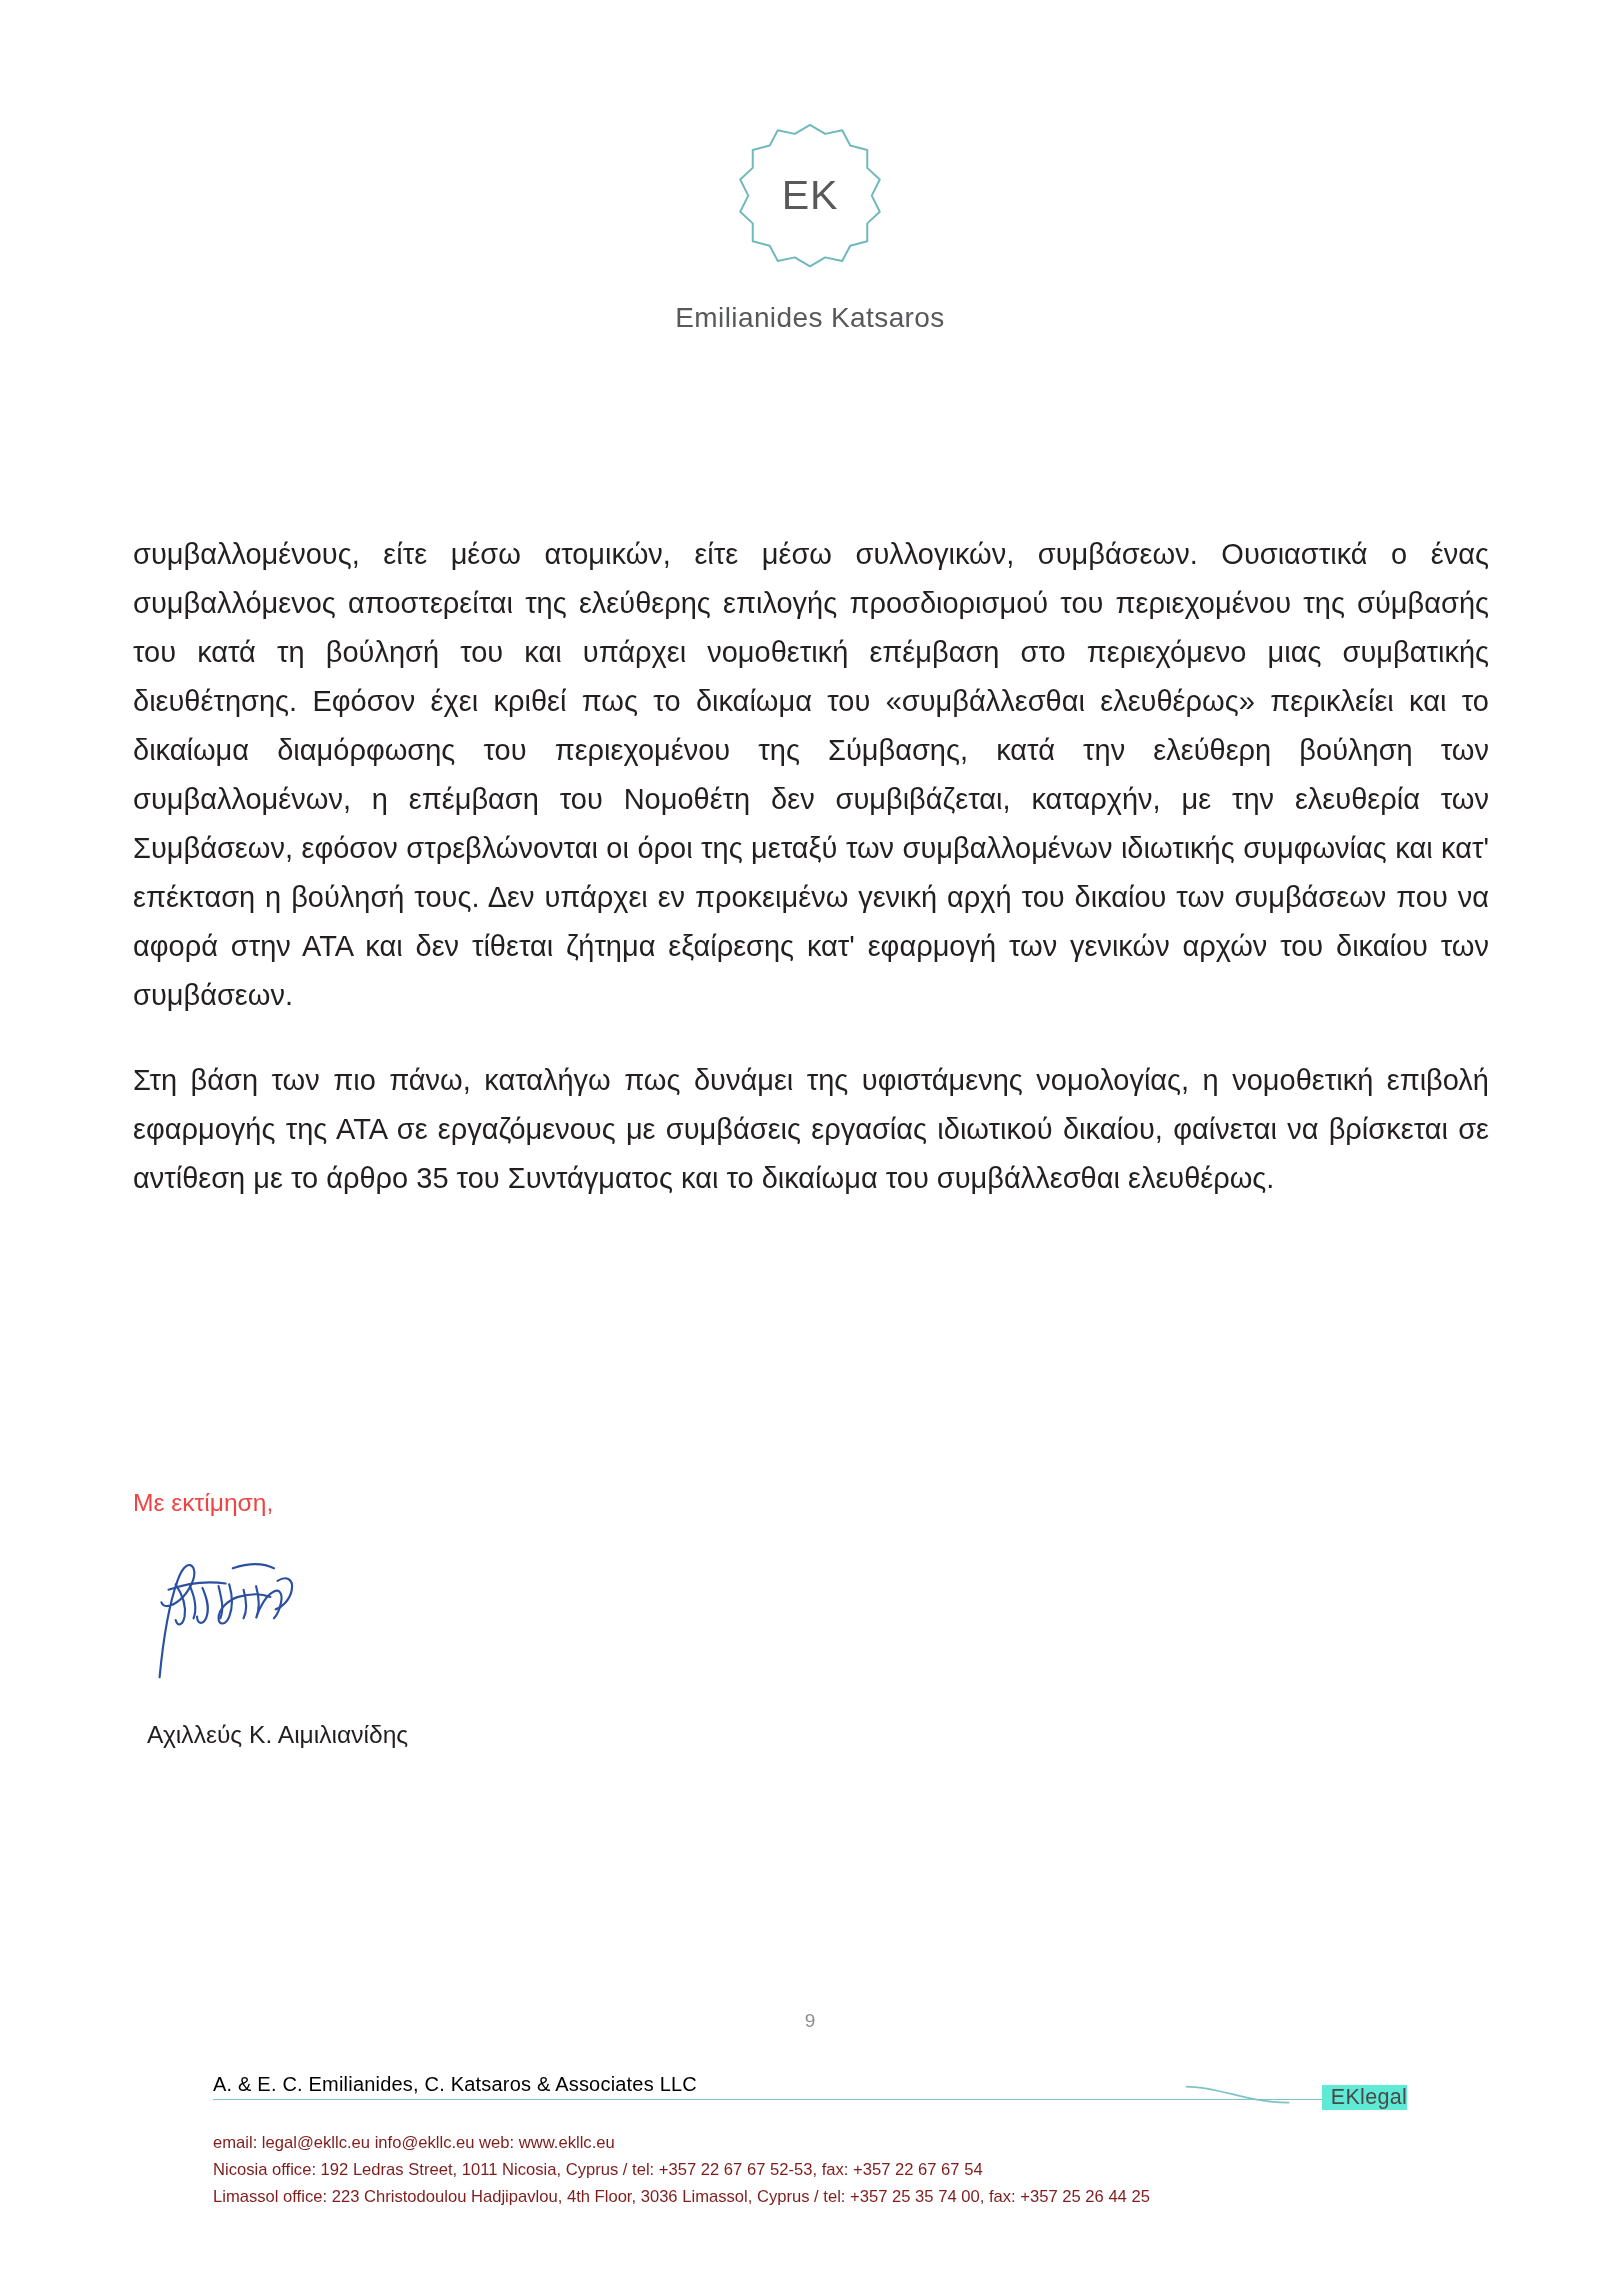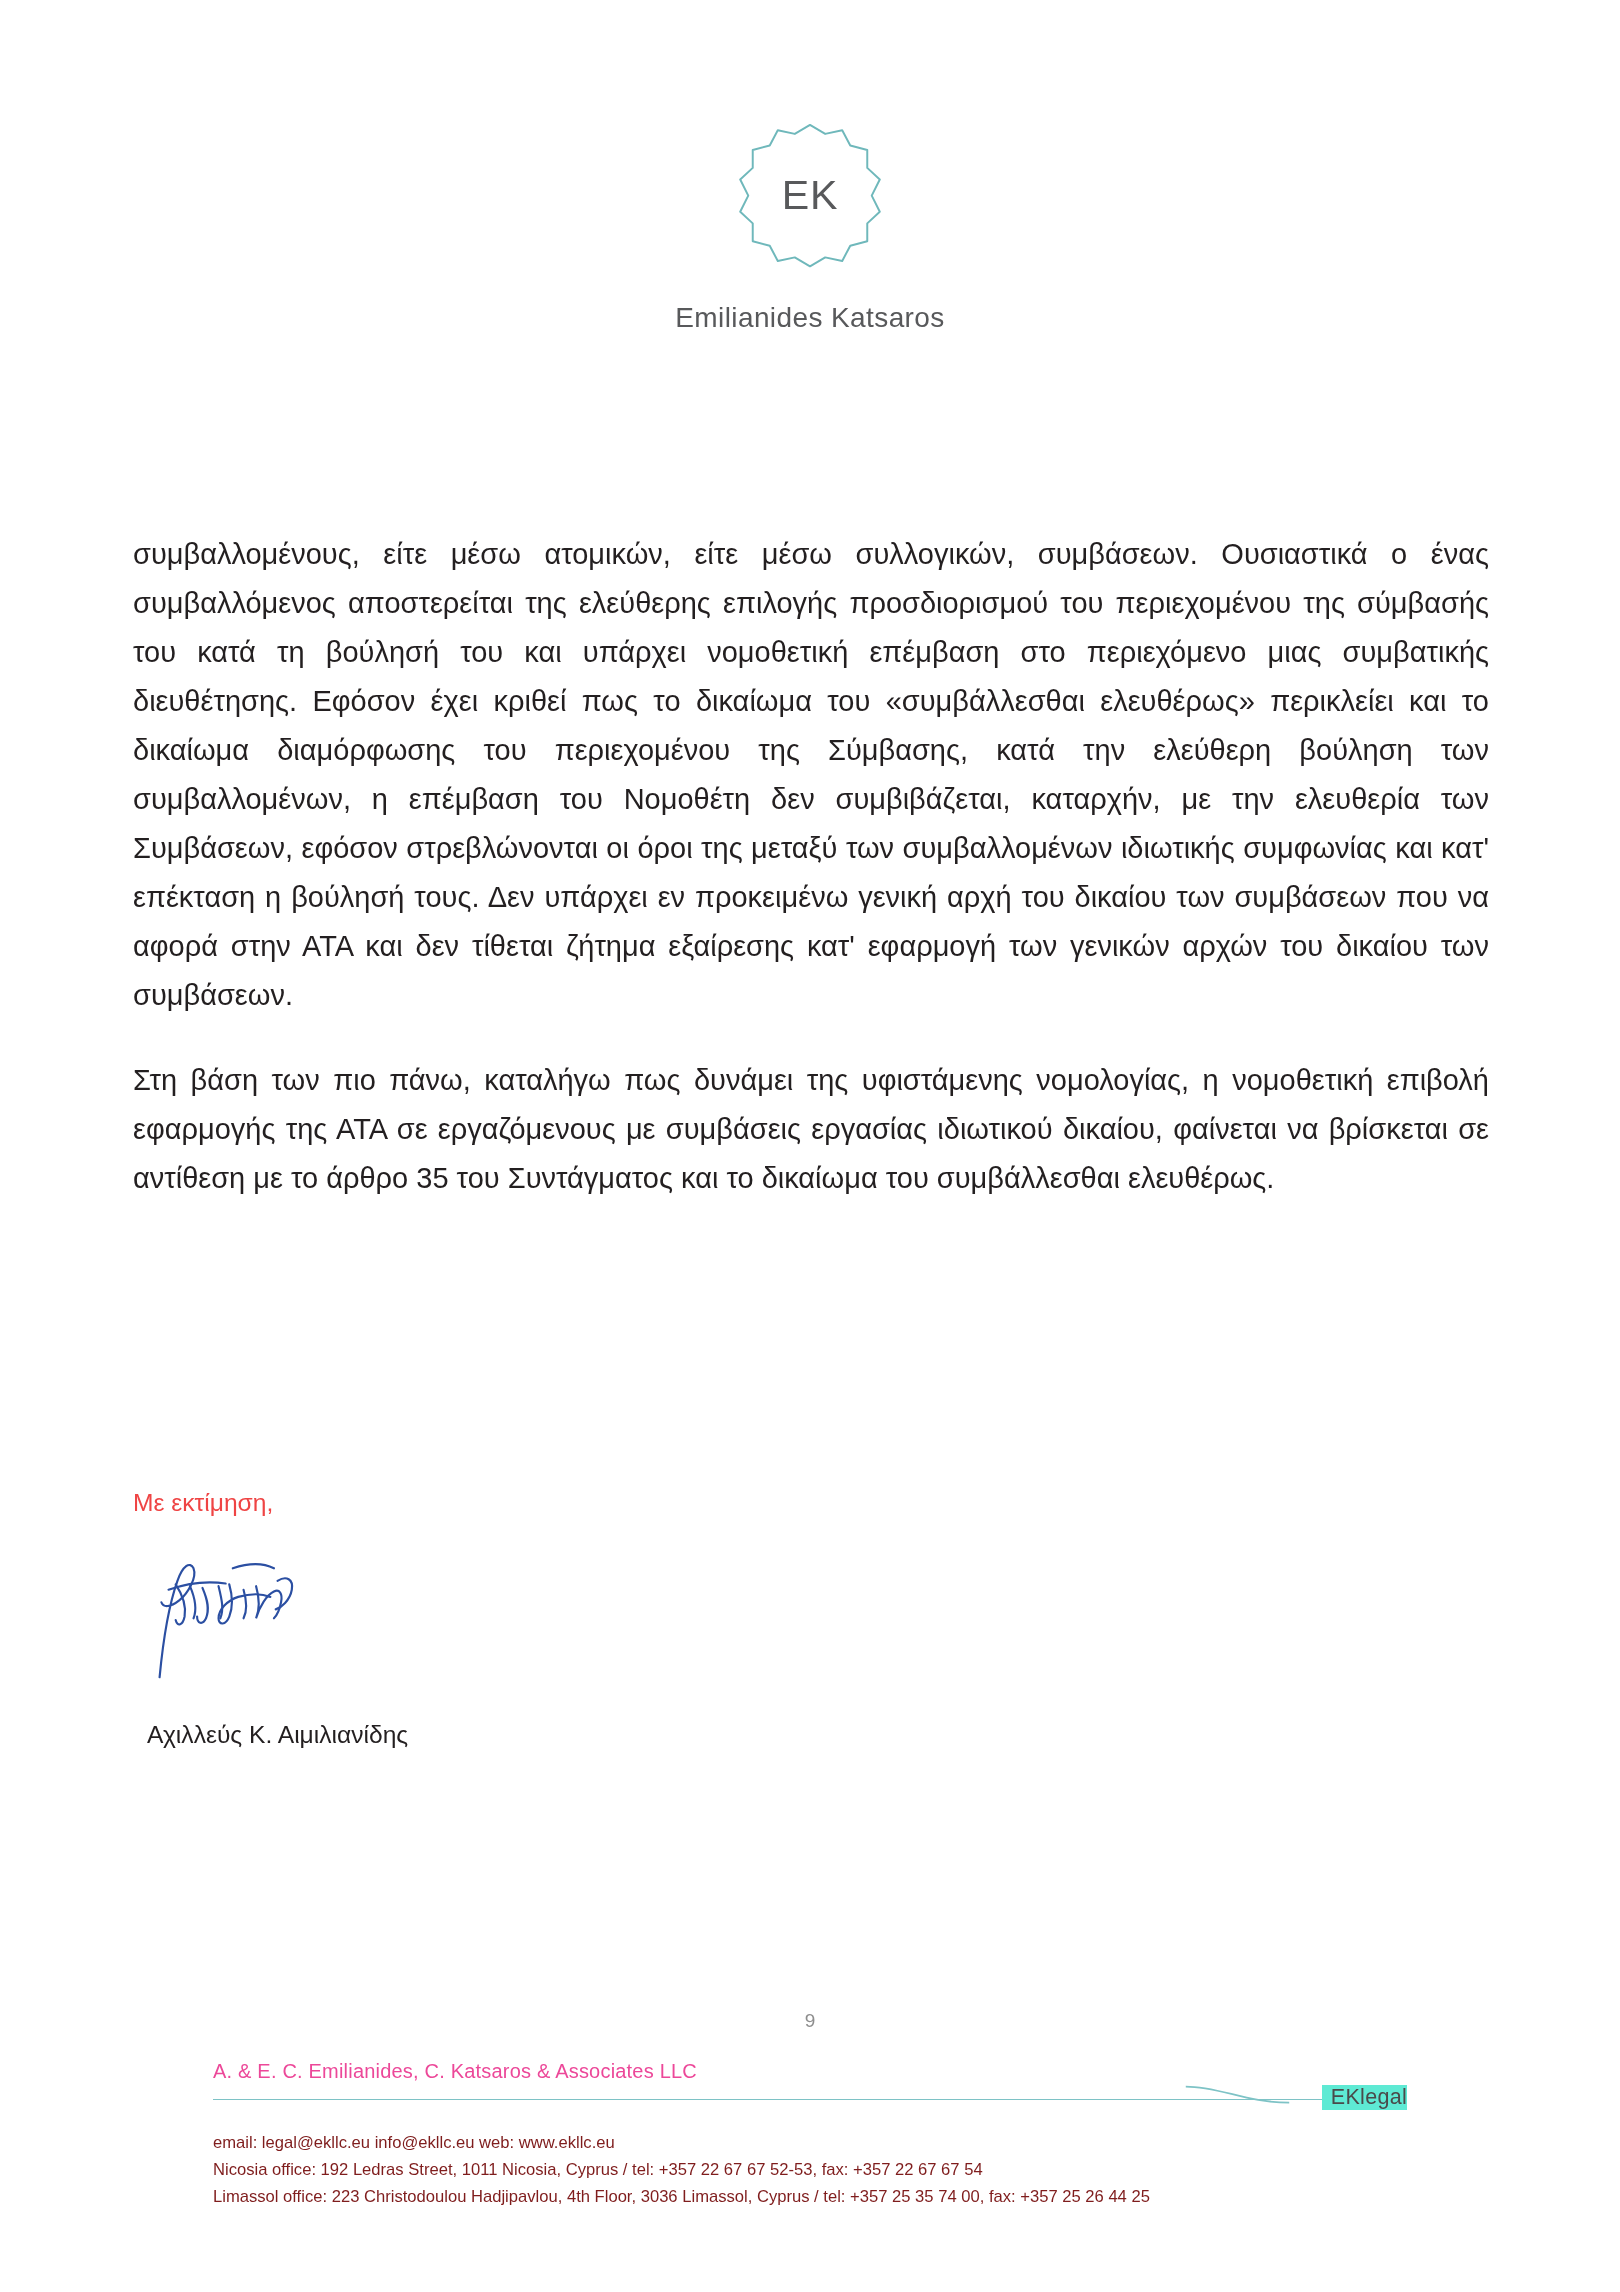--- a/index.html
+++ b/index.html
@@ -107,24 +107,24 @@
     color: #58595b;
   }
   .footer-top {
     position: relative;
     height: 56px;
     margin: 0 213px 0 213px;
   }
   .footer-firm {
     position: absolute;
     left: 0;
-    top: 0;
+    top: 13px;
     font-size: 20px;
     letter-spacing: 0.2px;
-    color: #ec4899;
+    color: #000000;
     white-space: nowrap;
   }
   .footer-rule {
     position: absolute;
     left: 0;
     right: 0;
     top: 39px;
     height: 0.9px;
     background: #7ec3c6;
   }

